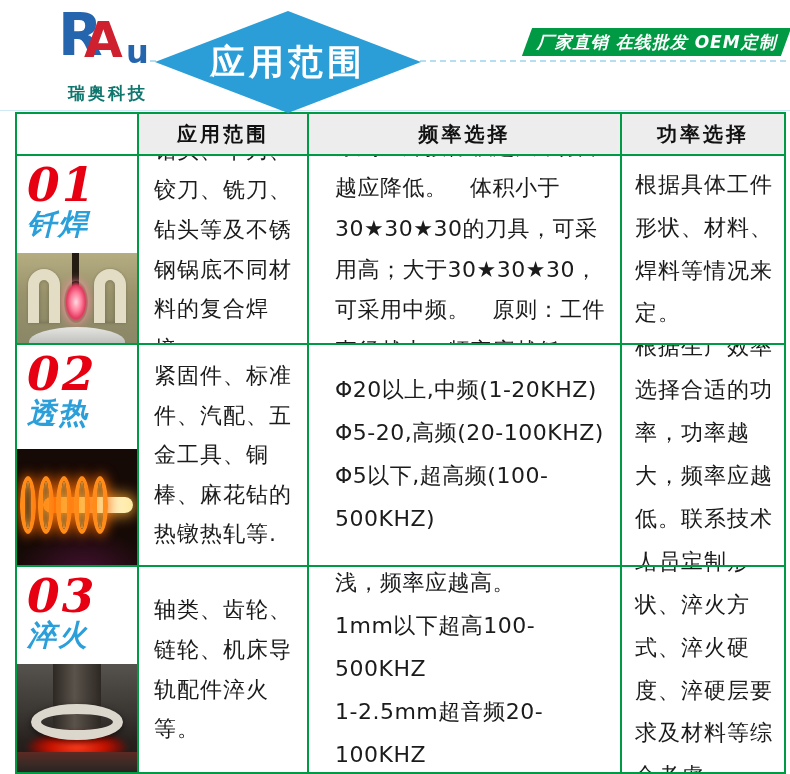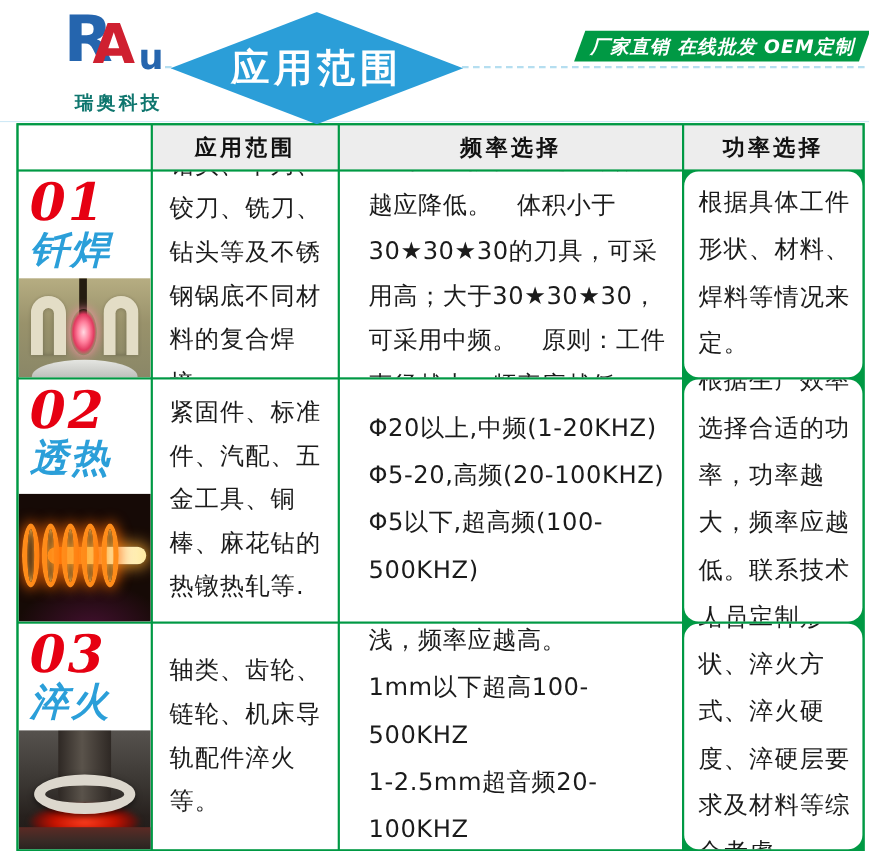--- a/index.html
+++ b/index.html
@@ -37,29 +37,29 @@
     grid-template-rows: 40px 187px 220px 205px; gap: 2px;
     background: #009944; border: 2px solid #009944; }
   .cell { background: #fff; color: #1b1b1b; overflow: hidden; position: relative; }
   .hcell { background: #ededed; display: flex; align-items: center; justify-content: center;
     font-size: 20px; font-weight: bold; letter-spacing: 3px; color: #111; }
   .hcell.first { background: #fff; }
 
   .cell-id { padding: 4px 0 0 10px; }
   .row-num { font-size: 47px; font-weight: bold; font-style: italic; color: #e60012;
     line-height: 1.05; letter-spacing: 2px; font-family: "DejaVu Serif", serif; }
-  .row-tag { font-size: 35px; font-weight: bold; font-style: italic; color: #2b9fd9;
+  .row-tag { font-size: 29px; font-weight: bold; font-style: italic; color: #2b9fd9;
     line-height: 1.1; letter-spacing: 2px; }
 
   .txt-cell { display: flex; flex-direction: column; justify-content: center; font-size: 22px; }
   .app-cell { padding: 6px 12px 6px 15px; line-height: 1.8; letter-spacing: 1px; }
   .freq-cell { padding: 6px 12px 6px 26px; }
   .freq-para { line-height: 1.85; letter-spacing: 0.5px; }
   .freq-line { line-height: 1.95; letter-spacing: 0.5px; }
-  .pow-cell { padding: 6px 8px 6px 13px; line-height: 1.95; letter-spacing: 1px; border-radius: 13px; }
+  .pow-cell { padding: 6px 8px 6px 13px; line-height: 1.95; letter-spacing: 1px; }
 
   
   .photo { position: absolute; left: 0; right: 0; bottom: 0; overflow: hidden; }
 
   .photo-braze { height: 90px; background: linear-gradient(180deg, #b6ad82, #99926b 45%, #8a8767); }
   .pb-rod { position: absolute; left: 55px; top: 0; width: 7px; height: 34px; background: #241c10; }
   .pb-coil { position: absolute; width: 32px; height: 54px; border: 11px solid #e3ddc6;
     border-bottom: none; border-radius: 26px 26px 0 0; top: 16px;
     box-shadow: inset 0 0 4px rgba(0,0,0,0.25), 0 0 3px rgba(0,0,0,0.2); }
   .pb-coil.left { left: 11px; } .pb-coil.right { right: 11px; }

